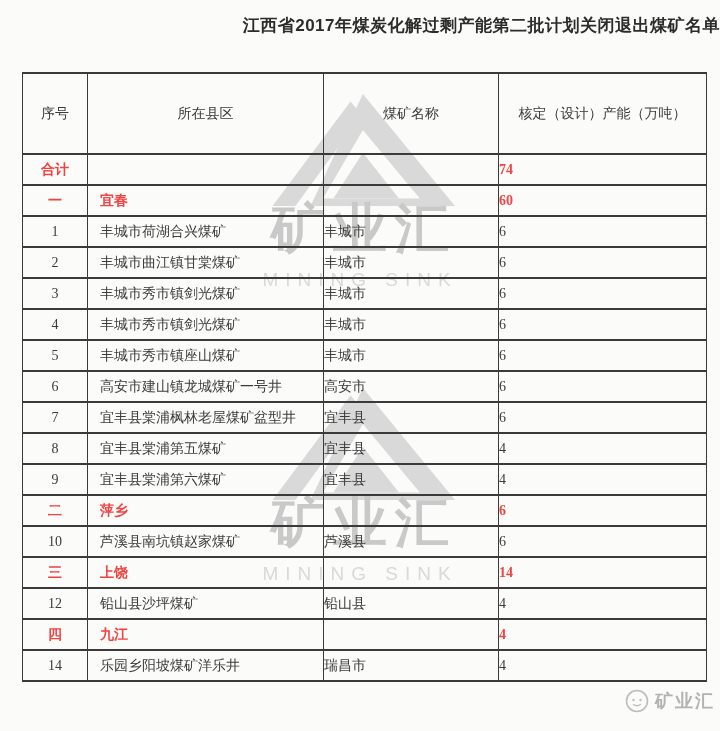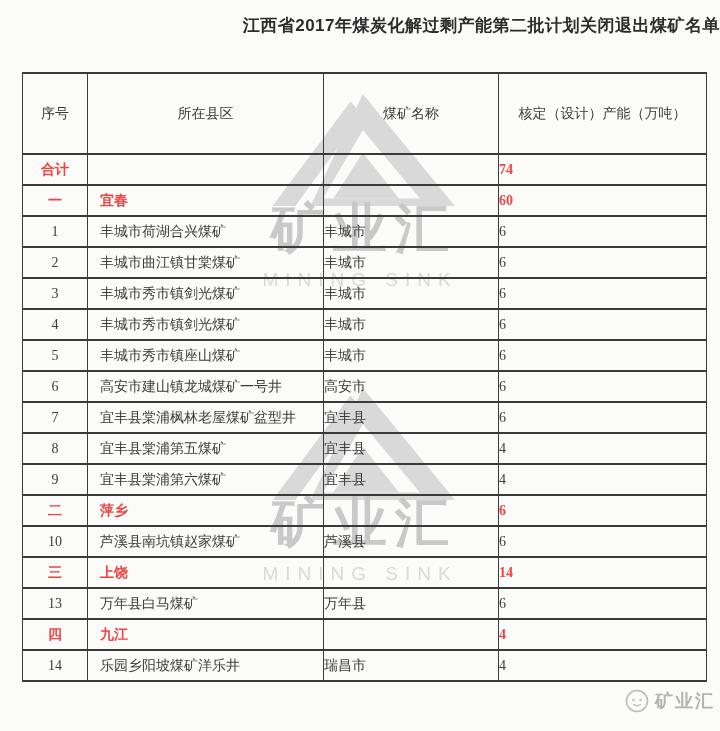--- a/index.html
+++ b/index.html
@@ -191,24 +191,24 @@
       <td class="c-county">芦溪县</td>
       <td class="c-cap">6</td>
     </tr>
         <tr class="bold-row">
       <td class="c-no">三</td>
       <td class="c-name">上饶</td>
       <td class="c-county"></td>
       <td class="c-cap">14</td>
     </tr>
         <tr>
-      <td class="c-no">13</td>
-      <td class="c-name">万年县白马煤矿</td>
-      <td class="c-county">万年县</td>
-      <td class="c-cap">6</td>
+      <td class="c-no">12</td>
+      <td class="c-name">铅山县沙坪煤矿</td>
+      <td class="c-county">铅山县</td>
+      <td class="c-cap">4</td>
     </tr>
         <tr class="bold-row">
       <td class="c-no">四</td>
       <td class="c-name">九江</td>
       <td class="c-county"></td>
       <td class="c-cap">4</td>
     </tr>
         <tr>
       <td class="c-no">14</td>
       <td class="c-name">乐园乡阳坡煤矿洋乐井</td>

